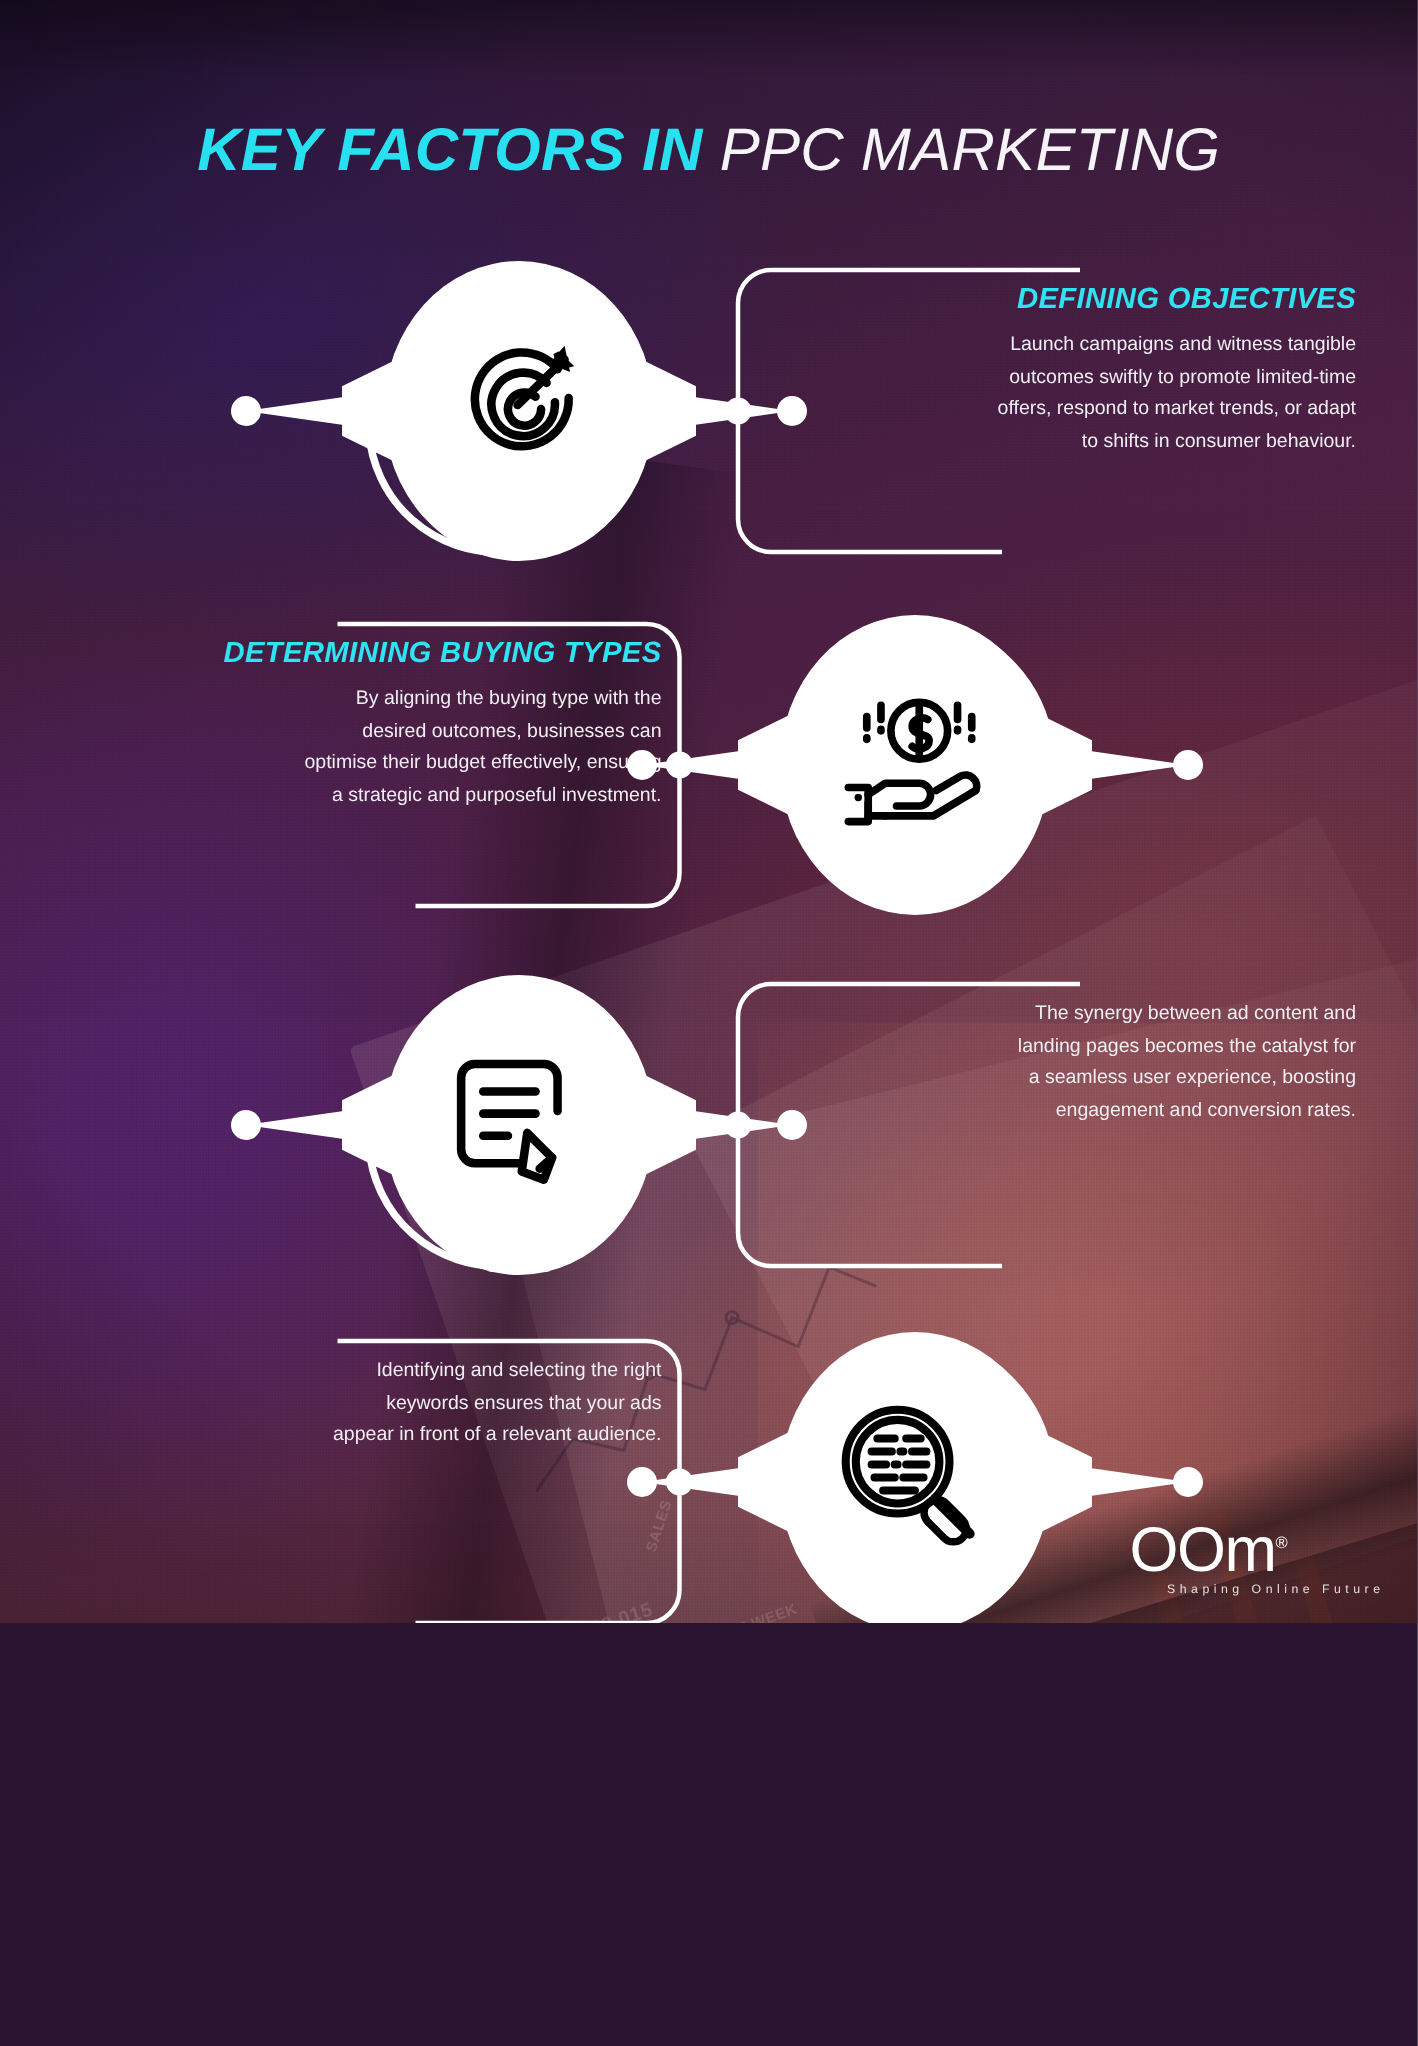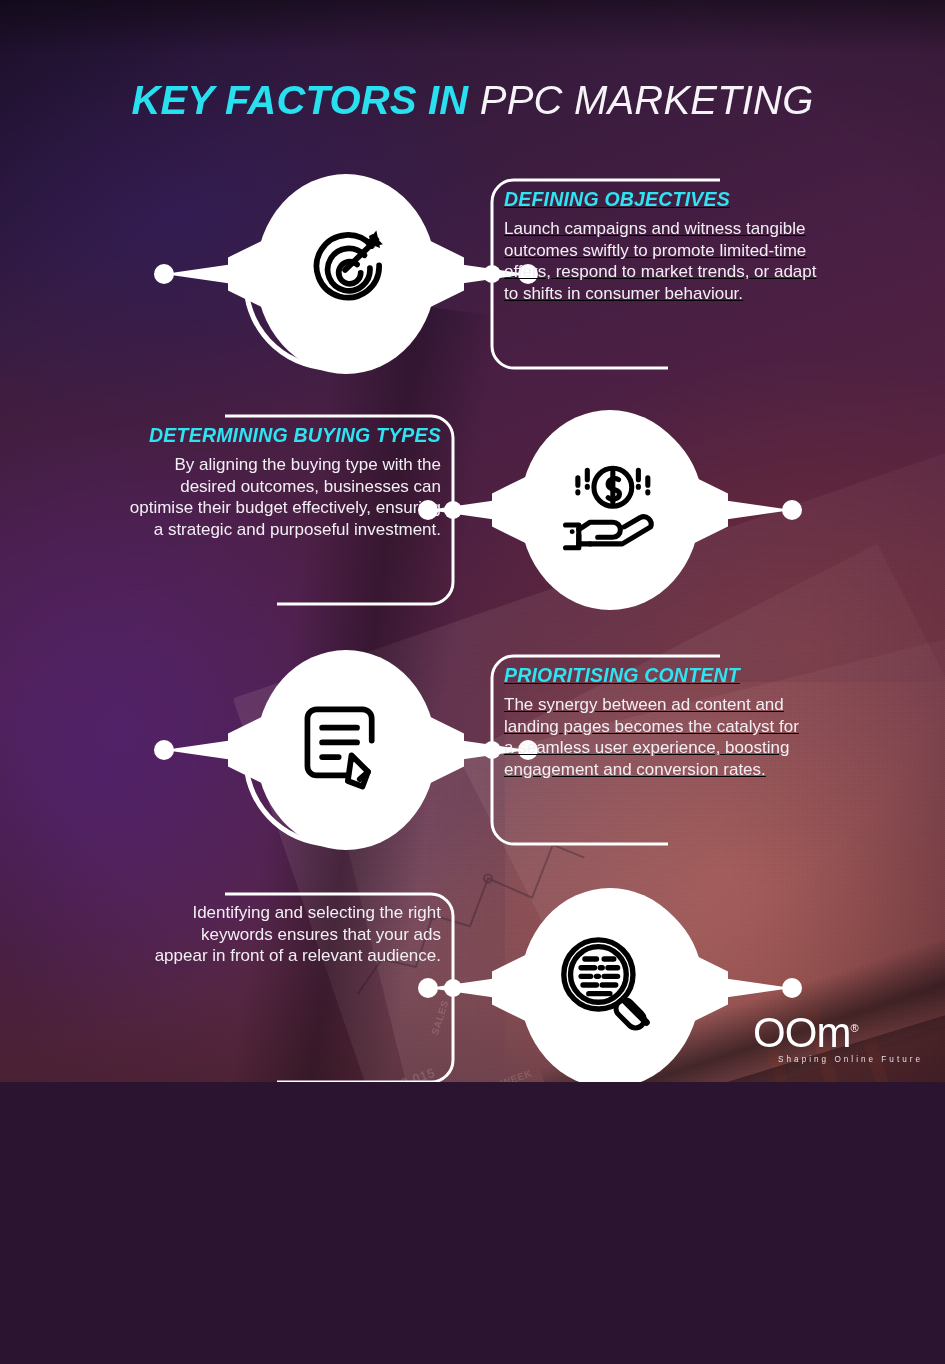--- a/index.html
+++ b/index.html
@@ -151,30 +151,30 @@
   .node.r { right: -92px; }
 
   .arc { position: absolute; width: 150px; height: 150px; }
   .arc svg { display:block; }
 
   
   .panel { position: absolute; top: 0; width: 430px; height: 200px; }
   .bracket { position: absolute; inset: 0; pointer-events: none; }
   .bracket svg { display: block; }
   .panel .content { position: absolute; top: 14px; width: 400px; }
-  .panel.right .content { left: 32px; text-align: left; text-decoration: underline; }
+  .panel.right .content { left: 32px; text-align: right; }
   .panel.left  .content { left: -2px; text-align: right; }
 
   .sec-title {
     color: #2EE3F2; font-style: italic; font-weight: 700;
     font-size: 19.5px; letter-spacing: .2px; line-height: 23px;
     margin-bottom: 7px; white-space: pre-line;
   }
   .sec-body {
-    color: #F2EFF4; font-size: 17px; line-height: 21.5px;
+    color: #F2EFF4; font-size: 13px; line-height: 21.5px;
     font-weight: 400; white-space: pre-line;
   }
 
   
   #logo { position: absolute; right: 22px; bottom: 18px; z-index: 7; }
   #logo .mark {
     color: #ffffff; font-size: 42px; font-weight: 400;
     letter-spacing: -1px; line-height: 42px; position: relative; display:inline-block;
   }
   #logo .reg { font-size: 11px; vertical-align: super; letter-spacing: 0; }
@@ -372,21 +372,20 @@
     </div>
 
     <div class="panel right" style="left:472px">
       <div class="bracket">
         <svg width="430" height="200" viewBox="0 0 430 200">
           <path d="M248 6 L42 6 A22 22 0 0 0 20 28 L20 172 A22 22 0 0 0 42 194 L196 194" fill="none" stroke="#fff" stroke-width="3"></path>
           <circle cx="20" cy="100" r="9" fill="#fff"></circle>
         </svg>
       </div>
       <div class="content">
-        <div class="sec-title">PRIORITISING CONTENT</div>
         <div class="sec-body">The synergy between ad content and
 landing pages becomes the catalyst for
 a seamless user experience, boosting
 engagement and conversion rates.</div>
       </div>
     </div>
   </div>
 
   <div class="row" style="top:888px">
 

